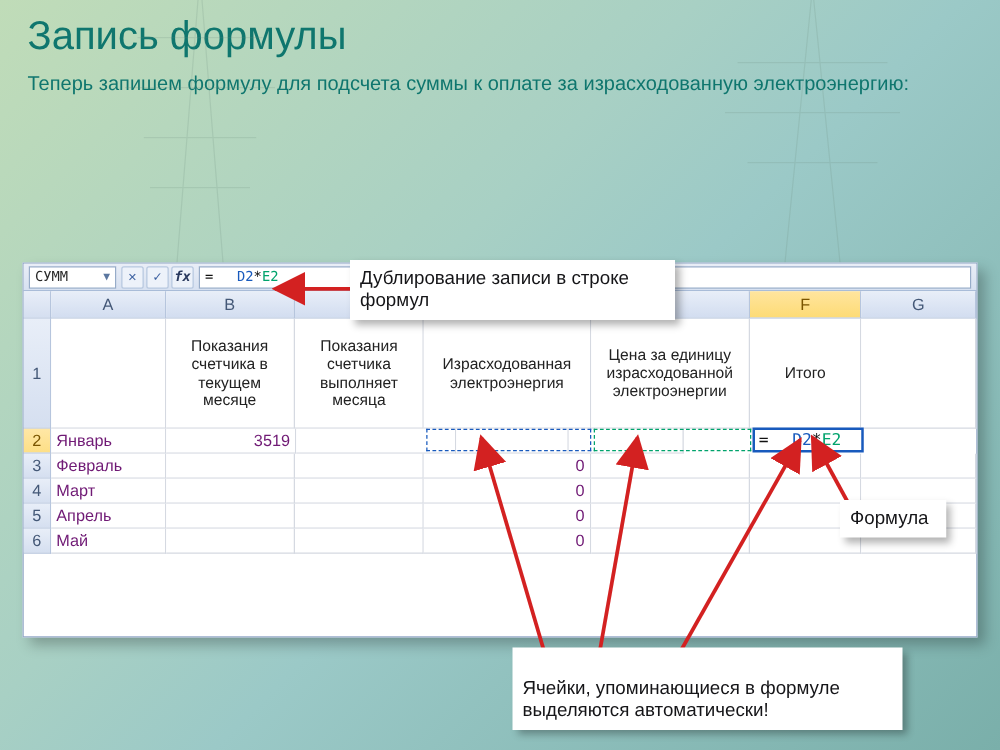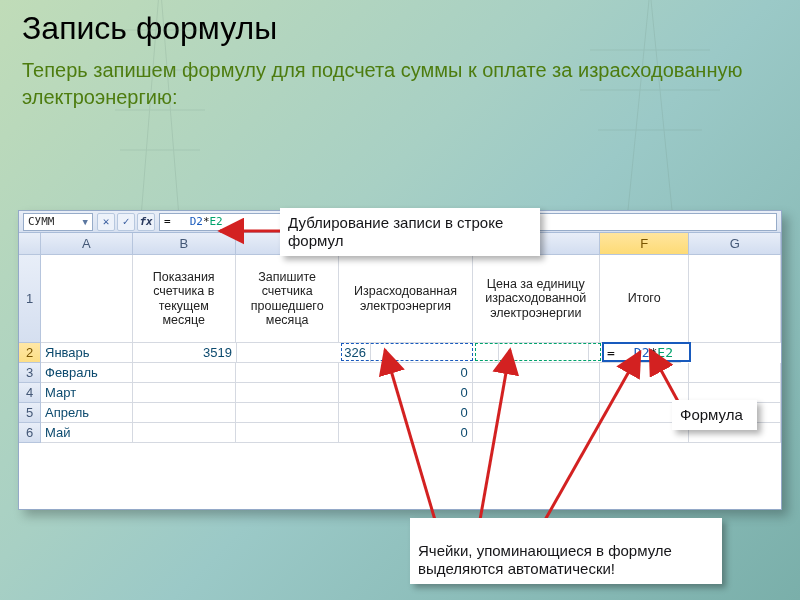--- a/index.html
+++ b/index.html
@@ -4,22 +4,22 @@
 <style>
   * { box-sizing: border-box; margin: 0; padding: 0; }
   body {
     width: 800px; height: 600px;
     font-family: "Segoe UI", Tahoma, Arial, sans-serif;
     background: linear-gradient(135deg, #c0dcb8 0%, #a8d0c4 40%, #9bc9c7 55%, #7aafaa 100%);
     overflow: hidden;
     position: relative;
   }
   .slide { padding: 10px 22px 0 22px; }
-  .title { font-size: 32px; color: #000000; font-weight: 400; margin-bottom: 10px; }
-  .intro { font-size: 20px; color: #4d7c0f; line-height: 1.35; margin-bottom: 9px; }
+  .title { font-size: 32px; color: #0f766e; font-weight: 400; margin-bottom: 10px; }
+  .intro { font-size: 16px; color: #0f766e; line-height: 1.35; margin-bottom: 9px; }
   .list { list-style: decimal; padding-left: 36px; font-size: 15.5px; color: #121214; line-height: 1.5; }
   .list li { margin-bottom: 0px; }
   
   .excel-wrap {
     position: absolute; left: 18px; top: 210px; width: 764px; height: 300px;
     background:#fff; border:1px solid #94a9c8;
     box-shadow: 6px 6px 10px rgba(0,0,0,.25);
   }
   
   .fbar { height: 22px; background: linear-gradient(#e9eef7,#d7e1f1); border-bottom:1px solid #a9bcd8; display:flex; align-items:center; font-size:11px; color:#2a2a2a;}
@@ -40,21 +40,21 @@
   .col-headers { position:absolute; left:22px; top:0; right:0; height:22px; display:flex;}
   .col-h { background:linear-gradient(#e8eef8,#d2ddf0); border-right:1px solid #b6c5dd; border-bottom:1px solid #b6c5dd; font-size:13px; color:#445877; display:flex; align-items:center; justify-content:center;}
   .col-h.active { background:linear-gradient(#ffe59e,#fddb76); color:#7a5500;}
   .row-headers { position:absolute; left:0; top:22px; width:22px;}
   .row-h { height:20px; background:linear-gradient(#e8eef8,#d5dff0); border-right:1px solid #b6c5dd; border-bottom:1px solid #b6c5dd; font-size:13px; color:#445877; display:flex; align-items:center; justify-content:center;}
   .row-h.first { height:88px;}
   .row-h.active-row { background:linear-gradient(#ffe7a6,#fddf86); color:#7a5500;}
   .grid { position:absolute; left:22px; top:22px; right:0;}
   .gridrow { display:flex; height:20px;}
   .gridrow.first { height:88px;}
-  .cell { border-right:1px solid #d5d9e1; border-bottom:1px solid #d5d9e1; font-size:13px; color:#0c4a6e; padding:2px 4px; display:flex; align-items:center; justify-content:flex-end; overflow:hidden; background:#fff;}
+  .cell { border-right:1px solid #d5d9e1; border-bottom:1px solid #d5d9e1; font-size:13px; color:#701a75; padding:2px 4px; display:flex; align-items:center; justify-content:flex-end; overflow:hidden; background:#fff;}
   .cell.head { justify-content:center; text-align:center; font-size:12.5px; line-height:1.15; color:#222; align-items:center;}
   .cell.l { justify-content:flex-start;}
   
   .cA{width:92px;} .cB{width:104px;} .cC{width:104px;} .cD{width:134px;} .cE{width:128px;} .cF{width:90px;} .cG{width:92px;}
   
   
   .ref-box-d2 { position:absolute; border:1.5px dashed #185abd; pointer-events:none;}
   .ref-box-e2 { position:absolute; border:1.5px dashed #00a36c; pointer-events:none;}
   .active-cell { position:absolute; border:2px solid #185abd; pointer-events:none; background:#fff;}
   .formula-cell-text { position:absolute; font-family:Consolas,monospace; font-size:13px; pointer-events:none;}
@@ -124,31 +124,30 @@
       <div class="row-h">3</div>
       <div class="row-h">4</div>
       <div class="row-h">5</div>
       <div class="row-h">6</div>
     </div>
     <div class="grid">
 
       <div class="gridrow first">
         <div class="cell head cA"></div>
         <div class="cell head cB">Показания счетчика в текущем месяце</div>
-        <div class="cell head cC">Запишите счетчика прошедшего месяца</div>
+        <div class="cell head cC">Показания счетчика выполняет месяца</div>
         <div class="cell head cD">Израсходованная электроэнергия</div>
         <div class="cell head cE">Цена за единицу израсходованной электроэнергии</div>
         <div class="cell head cF">Итого</div>
         <div class="cell head cG"></div>
       </div>
 
       <div class="gridrow">
         <div class="cell l cA">Январь</div>
         <div class="cell cB">3519</div>
-        <div class="cell cD">326</div>
         <div class="cell cE"></div>
         <div class="cell cF"></div>
         <div class="cell cG"></div>
       </div>
 
       <div class="gridrow">
         <div class="cell l cA">Февраль</div>
         <div class="cell cB"></div>
         <div class="cell cC"></div>
         <div class="cell cD">0</div>

